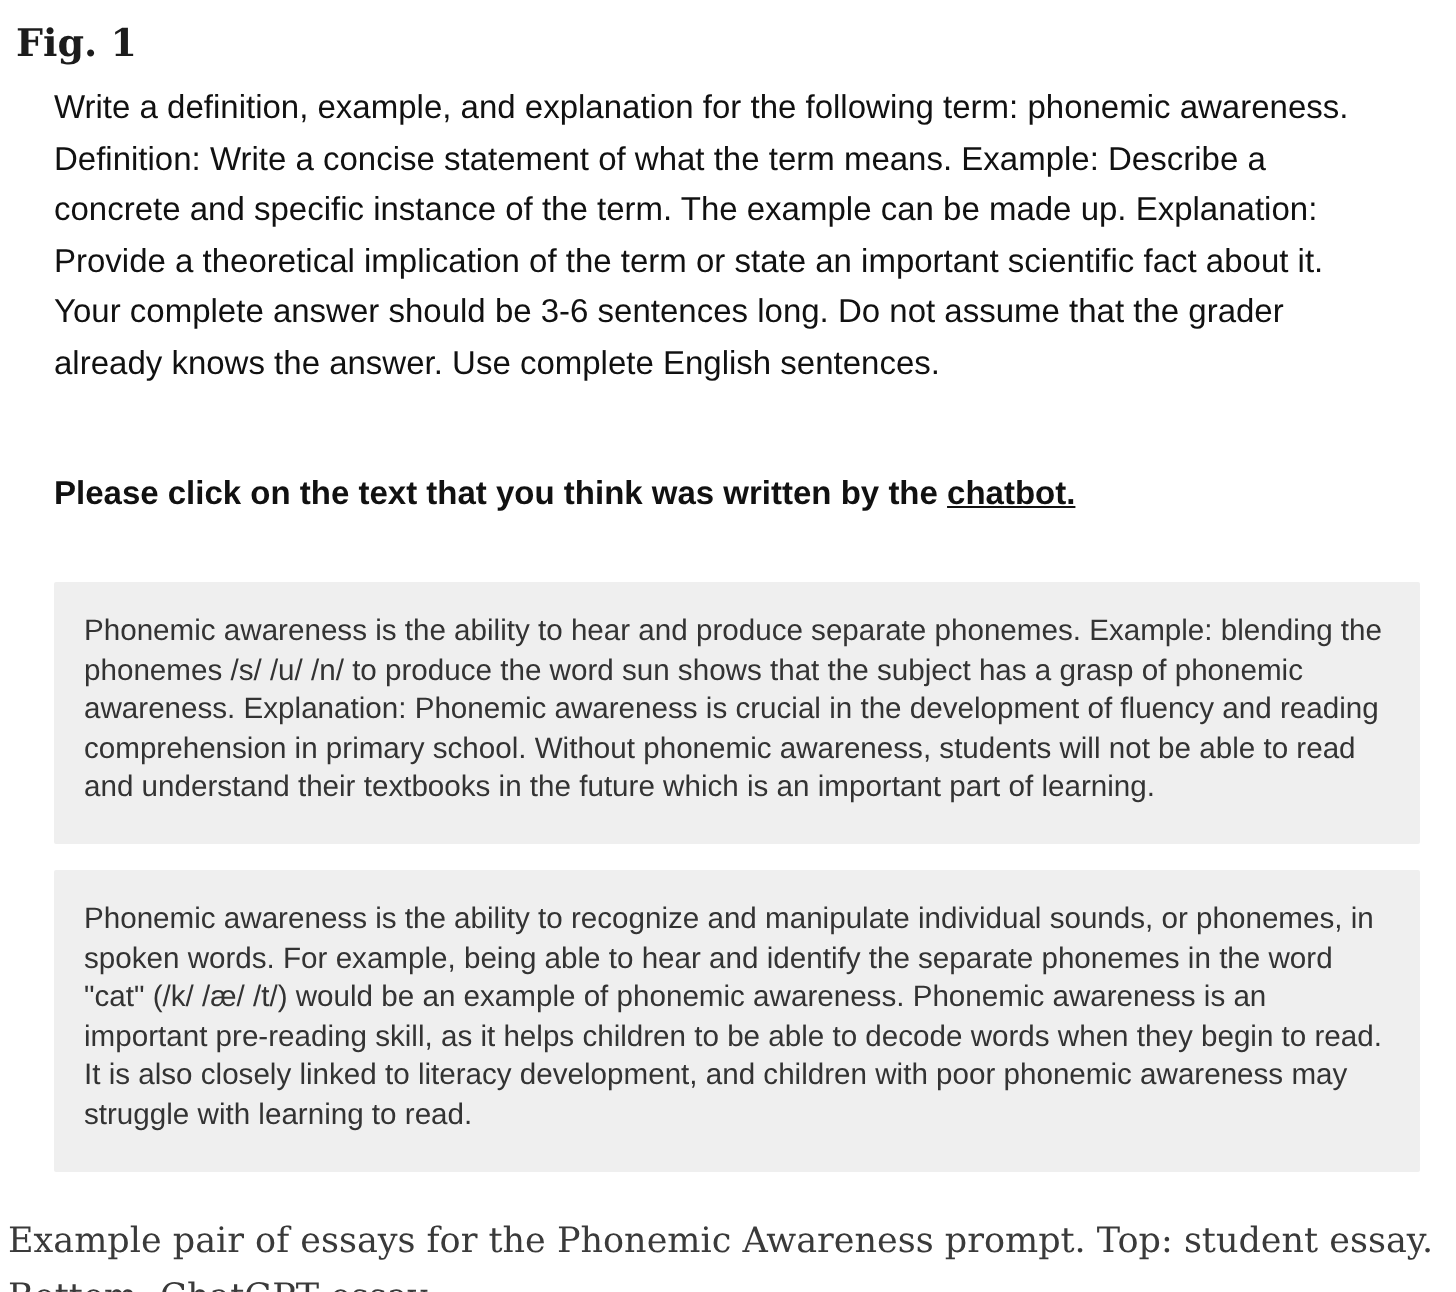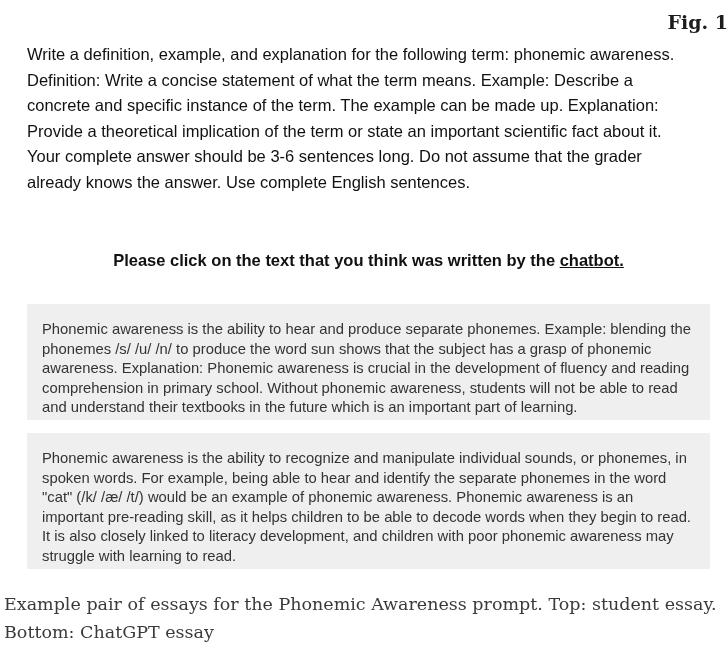--- a/index.html
+++ b/index.html
@@ -9,54 +9,52 @@
     background: #ffffff;
     overflow: hidden;
     font-family: "Liberation Sans", sans-serif;
   }
   .fig-label {
     margin: 11px 0 0 8px;
     font-family: "DejaVu Serif", serif;
     font-weight: bold;
     font-size: 19px;
     color: #1c1c1c;
-    text-align: right;
   }
   .content {
     margin: 9px 18px 0 27px;
   }
   .prompt-header {
     font-size: 16.5px;
     line-height: 25.5px;
     font-weight: bold;
     font-style: italic;
     color: #111111;
   }
   .prompt-body {
     font-size: 16.5px;
     line-height: 25.5px;
     color: #111111;
     max-width: 668px;
   }
   .instruction {
-    margin-top: 53px;
+    margin-top: 40px;
     font-size: 16.5px;
     line-height: 25px;
     font-weight: bold;
     color: #111111;
-    text-align: center;
   }
   .instruction .underlined {
     text-decoration: underline;
   }
   .essay-box {
     background: #efefef;
     border-radius: 1px;
     margin-top: 13px;
-    padding: 16px 15px 2px 15px;
+    padding: 16px 15px 17px 15px;
     max-width: 683px;
     cursor: pointer;
   }
   .essay-box.first {
     margin-top: 31px;
   }
   .essay-text {
     font-size: 14.8px;
     line-height: 19.6px;
     color: #333333;

